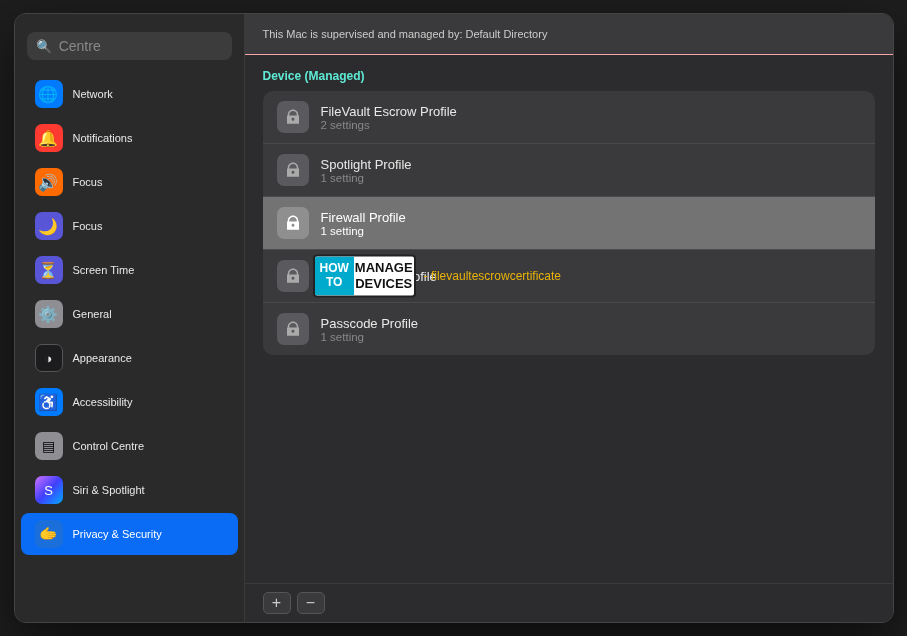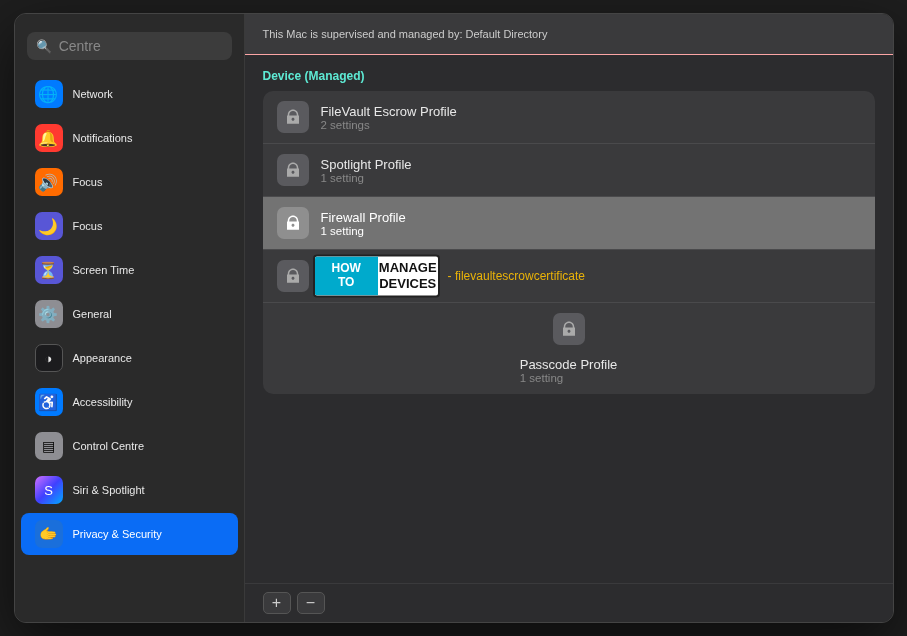--- a/index.html
+++ b/index.html
@@ -131,21 +131,20 @@
       display: flex;
       align-items: center;
       gap: 12px;
       padding: 10px 14px;
       border-bottom: 1px solid #4a4a4c;
       cursor: pointer;
       position: relative;
     }
     .profile-item:last-child {
       border-bottom: none;
-      flex-direction: column;
     }
     .profile-item.selected {
       background: #737373;
     }
     .profile-icon {
       width: 32px;
       height: 32px;
       background: #5a5a5e;
       border-radius: 7px;
       display: flex;
@@ -320,21 +319,21 @@
             <svg viewBox="0 0 24 24" xmlns="http://www.w3.org/2000/svg">
               <path d="M12 2C8.13 2 5 5.13 5 9v1H4v11h16V10h-1V9c0-3.87-3.13-7-7-7zm0 2c2.76 0 5 2.24 5 5v1H7V9c0-2.76 2.24-5 5-5zm0 9c1.1 0 2 .9 2 2s-.9 2-2 2-2-.9-2-2 .9-2 2-2z"></path>
             </svg>
           </div>
           <div class="profile-info">
             <div class="profile-name">Management Profile</div>
           </div>
 
           <div style="position:absolute; left: 50px; top: 50%; transform: translateY(-50%); display:flex; align-items:center; gap:8px; z-index:10;">
             <div style="background:#fff; border:2px solid #222; border-radius:4px; display:flex; align-items:stretch; overflow:hidden; line-height:1.1;">
-              <div style="background:#00aacc; color:#fff; font-size:12px; font-weight:900; padding:4px 17px; display:flex; flex-direction:column; align-items:center; justify-content:center;">
+              <div style="background:#00aacc; color:#fff; font-size:12px; font-weight:900; padding:4px 5px; display:flex; flex-direction:column; align-items:center; justify-content:center;">
                 <span>HOW</span>
                 <span>TO</span>
               </div>
               <div style="color:#111; font-size:13px; font-weight:900; padding:4px 1px; display:flex; flex-direction:column; align-items:center; justify-content:center; line-height:1.2;">
                 <span>MANAGE</span>
                 <span>DEVICES</span>
               </div>
             </div>
             <span style="font-size:12px; color:#eab308; white-space:nowrap;">- filevaultescrowcertificate</span>
           </div>

